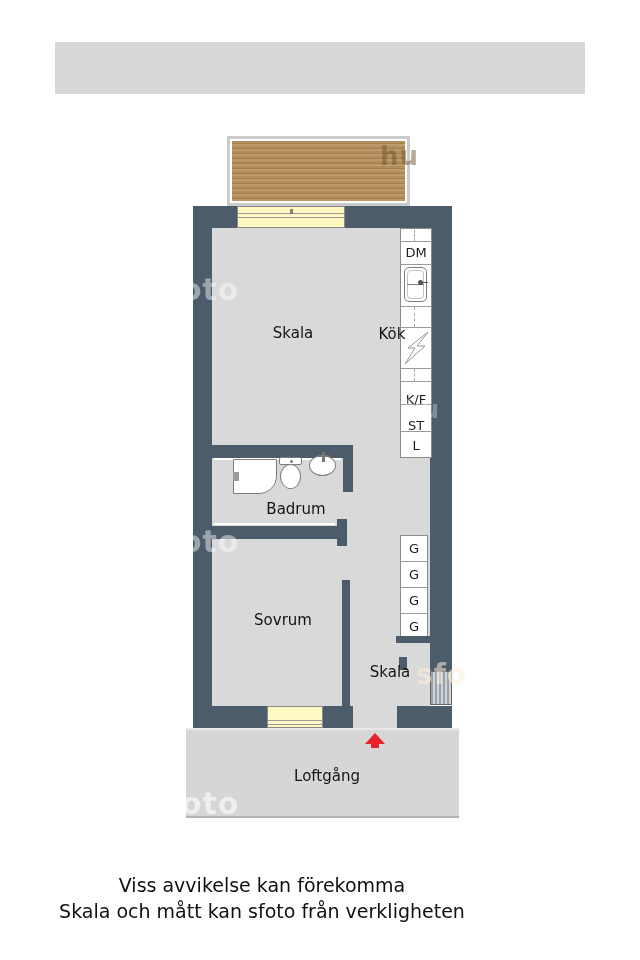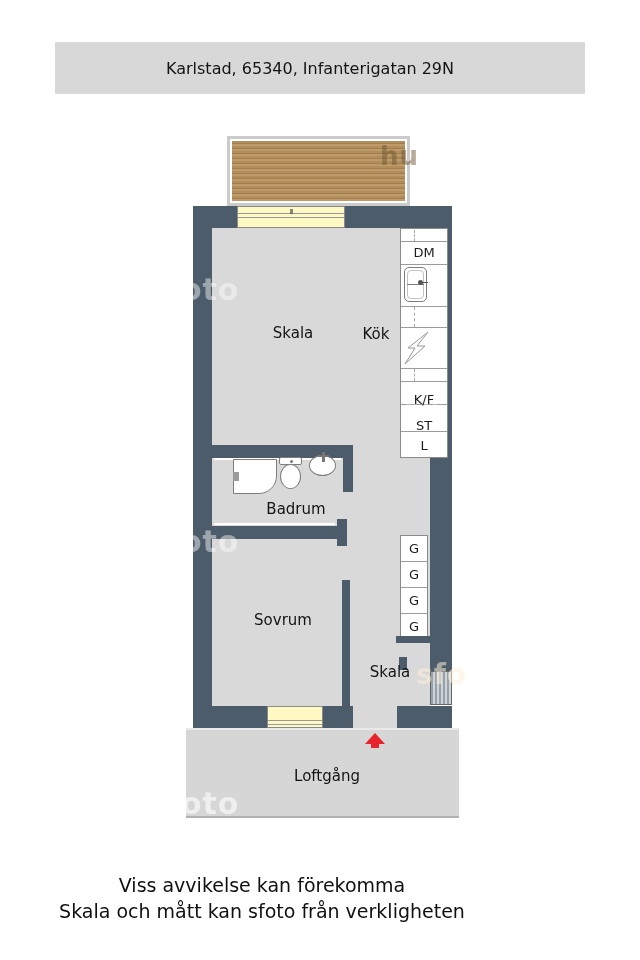--- a/index.html
+++ b/index.html
@@ -18,21 +18,21 @@
           display:flex;align-items:center;justify-content:center;font-size:16px;}
   .header .gap{display:inline-block;width:20px;}
   
   .balcony{position:absolute;left:227px;top:136px;width:183px;height:70px;background:#fff;border:3px solid var(--frame);}
   .deck{position:absolute;left:2px;top:2px;right:2px;bottom:2px;
         background:repeating-linear-gradient(180deg,var(--wood_base) 0 2px,var(--wood_dark) 2px 3px,var(--wood_light) 3px 5px);}
   
   .window{position:absolute;background:#fef9c3;border:1px solid var(--line);}
   .wline{position:absolute;left:0;right:0;height:1px;background:#9a9a9a;}
   
-  .counter{position:absolute;left:400px;top:228px;width:48px;height:230px;background:#fff;border:1px solid var(--line);}
+  .counter{position:absolute;left:400px;top:228px;width:32px;height:230px;background:#fff;border:1px solid var(--line);}
   .seg{position:absolute;left:0;right:0;height:1px;background:#9a9a9a;}
   .cl{position:absolute;left:0;right:0;text-align:center;font-size:13px;color:#1c1c1c;transform:translateY(-50%);}
   .dash{position:absolute;left:13px;width:0;border-left:1px dashed #a8a8a8;}
   .ksink{position:absolute;left:3px;top:38px;width:23px;height:35px;border:1px solid var(--fixture);border-radius:5px;background:#fff;}
   .ksink .mid{position:absolute;left:2px;right:2px;top:16px;height:1px;background:var(--fixture);}
   .ksink .in{position:absolute;left:2px;top:2px;right:2px;bottom:2px;border:1px solid #c3c3c3;border-radius:4px;}
   .ksink .tap{position:absolute;right:-2px;top:14px;width:8px;height:1px;background:#555;}
   .ksink .tapdot{position:absolute;right:3px;top:12px;width:5px;height:5px;border-radius:50%;background:#555;}
   
   .wardrobe{position:absolute;left:400px;top:535px;width:28px;height:104px;background:#fff;border:1px solid var(--line);}
@@ -67,21 +67,20 @@
   .wmhu2{left:404px;top:396px;font-size:24px;color:rgba(255,255,255,0.3);}
   
   .footer{position:absolute;left:0;width:524px;text-align:center;font-size:19px;color:#101010;}
   .whiteline{position:absolute;background:#fff;}
   .wtick{position:absolute;left:50%;top:1px;transform:translateX(-50%);font-size:7px;color:#555;letter-spacing:-1px;line-height:8px;}
 </style>
 </head>
 <body>
 
 <div class="header">
-  <span>Karlstad, 65340, Infanterigatan 29N</span>
   <span class="gap"></span>
 </div>
 
 <div class="balcony">
   <div class="deck"></div>
 </div>
 <div class="wm wmhu">hu</div>
 
 <div class="wall" style="left:193px;top:206px;width:44px;height:22px;"></div>
 <div class="wall" style="left:345px;top:206px;width:107px;height:22px;"></div>
@@ -161,21 +160,21 @@
 <div class="wall" style="left:396px;top:636px;width:35px;height:7px;"></div>
 <div class="wall" style="left:399px;top:657px;width:8px;height:13px;"></div>
 
 <div class="doorleaf"></div>
 
 <div class="loftgang"></div>
 <div class="arrow-tri"></div>
 <div class="arrow-stem"></div>
 
 <div class="lbl" style="left:293px;top:333px;">Skala</div>
-<div class="lbl" style="left:376px;top:334px;">Kök</div>
+<div class="lbl" style="left:392px;top:334px;">Kök</div>
 <div class="lbl" style="left:296px;top:509px;">Badrum</div>
 <div class="lbl" style="left:283px;top:620px;">Sovrum</div>
 <div class="lbl" style="left:390px;top:672px;">Skala</div>
 <div class="lbl" style="left:327px;top:776px;">Loftgång</div>
 
 <div class="wm wm1">sfoto</div>
 <div class="wm wm2">sfoto</div>
 <div class="wm wm3">sfoto</div>
 <div class="wm wmfo">sfo</div>
 <div class="wm wmhu2">hu</div>

